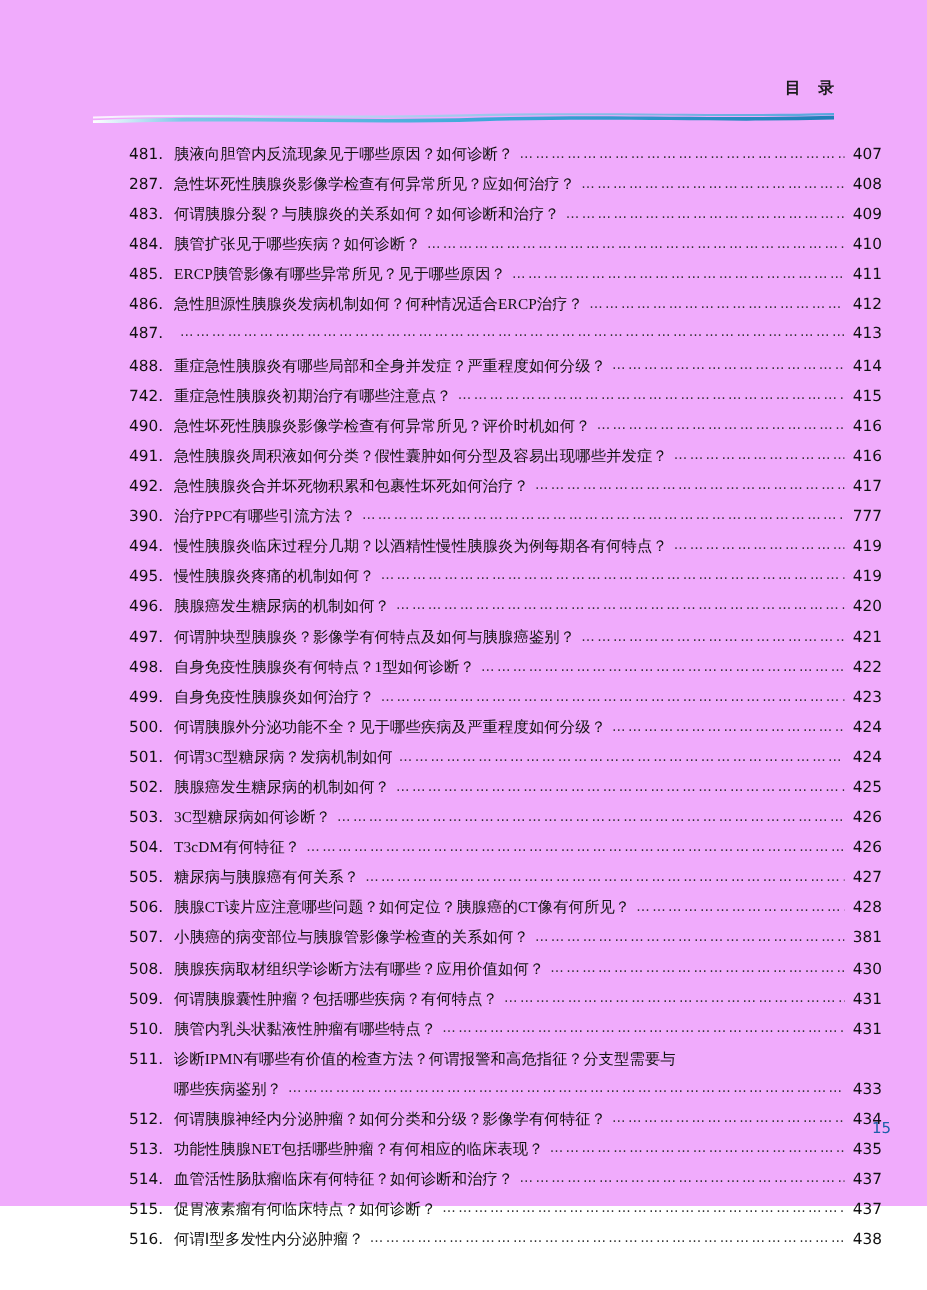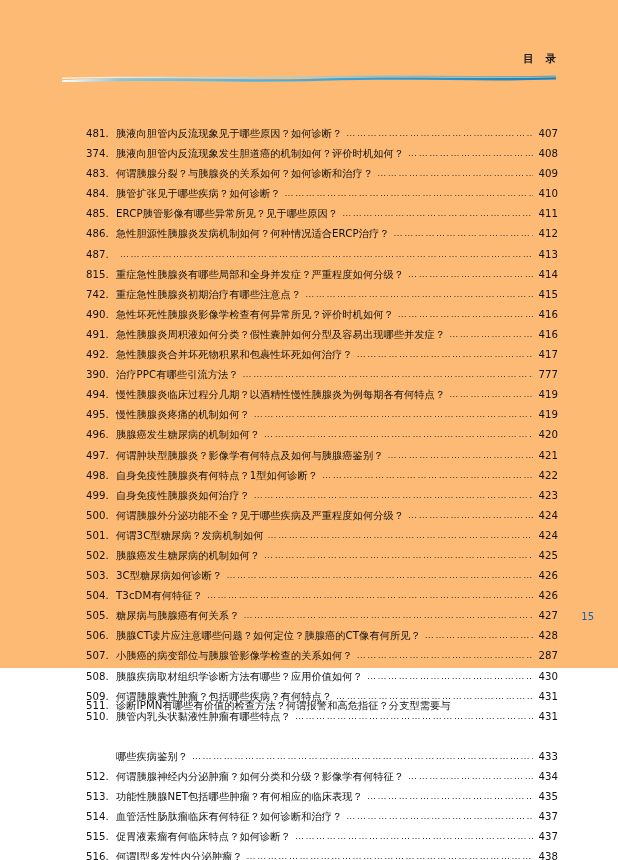--- a/index.html
+++ b/index.html
@@ -13,22 +13,22 @@
     background: #ffffff;
     font-family: "DejaVu Sans", "Liberation Sans", sans-serif;
     position: relative;
     overflow: hidden;
   }
 
   .page {
     position: absolute;
     left: 0; top: 0;
     width: 618px;
-    height: 668px;
-    background: #fdba74;
+    height: 804px;
+    background: #f0abfc;
   }
 
   
   .header {
     position: absolute;
     left: 0;
     top: 52px;
     width: 618px;
     height: 32px;
   }
@@ -54,52 +54,52 @@
   .toc {
     position: absolute;
     left: 0;
     top: 96px;
     width: 618px;
   }
   .toc-row {
     position: relative;
     display: flex;
     align-items: baseline;
-    padding: 0 60px 0 86px;
+    padding: 0 30px 0 86px;
     height: 20.1px;
     font-size: 10.2px;
     color: #111111;
     white-space: nowrap;
   }
   .toc-num {
     width: 30px;
     flex: 0 0 30px;
     text-align: left;
     letter-spacing: 0px;
   }
   .toc-title {
     flex: 0 0 auto;
     letter-spacing: 0.1px;
+    font-family: Liberation Serif, serif;
   }
   .toc-dots {
     flex: 1 1 auto;
     overflow: hidden;
     margin: 0 3px 0 4px;
     font-size: 9px;
     color: #333;
     letter-spacing: 1.6px;
     position: relative;
     top: -1px;
   }
   .toc-page {
     flex: 0 0 auto;
     text-align: right;
     min-width: 22px;
     letter-spacing: 0px;
-    margin-top: 32px;
   }
   
   .toc-row.cont {
     padding-left: 116px;
   }
 
   
   .footer-page {
     position: absolute;
     right: 24px;
@@ -139,22 +139,22 @@
   <div class="toc">
 
     <div class="toc-row">
       <span class="toc-num">481.</span>
       <span class="toc-title">胰液向胆管内反流现象见于哪些原因？如何诊断？</span>
       <span class="toc-dots">………………………………………………………………………………………………………………………………</span>
       <span class="toc-page">407</span>
     </div>
 
     <div class="toc-row">
-      <span class="toc-num">374.</span>
-      <span class="toc-title">胰液向胆管内反流现象发生胆道癌的机制如何？评价时机如何？</span>
+      <span class="toc-num">287.</span>
+      <span class="toc-title">急性坏死性胰腺炎影像学检查有何异常所见？应如何治疗？</span>
       <span class="toc-dots">………………………………………………………………………………………………………………………………</span>
       <span class="toc-page">408</span>
     </div>
 
     <div class="toc-row">
       <span class="toc-num">483.</span>
       <span class="toc-title">何谓胰腺分裂？与胰腺炎的关系如何？如何诊断和治疗？</span>
       <span class="toc-dots">………………………………………………………………………………………………………………………………</span>
       <span class="toc-page">409</span>
     </div>
@@ -180,21 +180,21 @@
       <span class="toc-page">412</span>
     </div>
 
     <div class="toc-row">
       <span class="toc-num">487.</span>
       <span class="toc-dots">………………………………………………………………………………………………………………………………</span>
       <span class="toc-page">413</span>
     </div>
 
     <div class="toc-row">
-      <span class="toc-num">815.</span>
+      <span class="toc-num">488.</span>
       <span class="toc-title">重症急性胰腺炎有哪些局部和全身并发症？严重程度如何分级？</span>
       <span class="toc-dots">………………………………………………………………………………………………………………………………</span>
       <span class="toc-page">414</span>
     </div>
 
     <div class="toc-row">
       <span class="toc-num">742.</span>
       <span class="toc-title">重症急性胰腺炎初期治疗有哪些注意点？</span>
       <span class="toc-dots">………………………………………………………………………………………………………………………………</span>
       <span class="toc-page">415</span>
@@ -316,21 +316,21 @@
       <span class="toc-num">506.</span>
       <span class="toc-title">胰腺CT读片应注意哪些问题？如何定位？胰腺癌的CT像有何所见？</span>
       <span class="toc-dots">………………………………………………………………………………………………………………………………</span>
       <span class="toc-page">428</span>
     </div>
 
     <div class="toc-row">
       <span class="toc-num">507.</span>
       <span class="toc-title">小胰癌的病变部位与胰腺管影像学检查的关系如何？</span>
       <span class="toc-dots">………………………………………………………………………………………………………………………………</span>
-      <span class="toc-page">287</span>
+      <span class="toc-page">381</span>
     </div>
 
     <div class="toc-row">
       <span class="toc-num">508.</span>
       <span class="toc-title">胰腺疾病取材组织学诊断方法有哪些？应用价值如何？</span>
       <span class="toc-dots">………………………………………………………………………………………………………………………………</span>
       <span class="toc-page">430</span>
     </div>
 
     <div class="toc-row">

